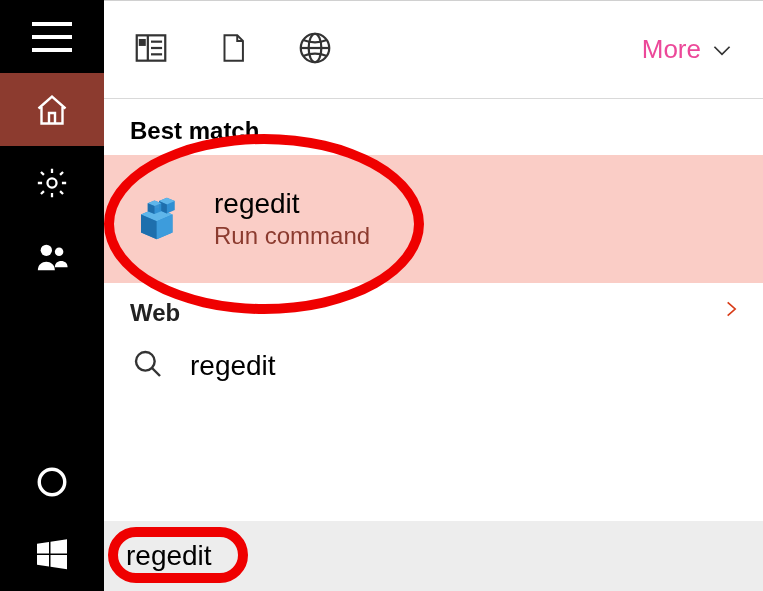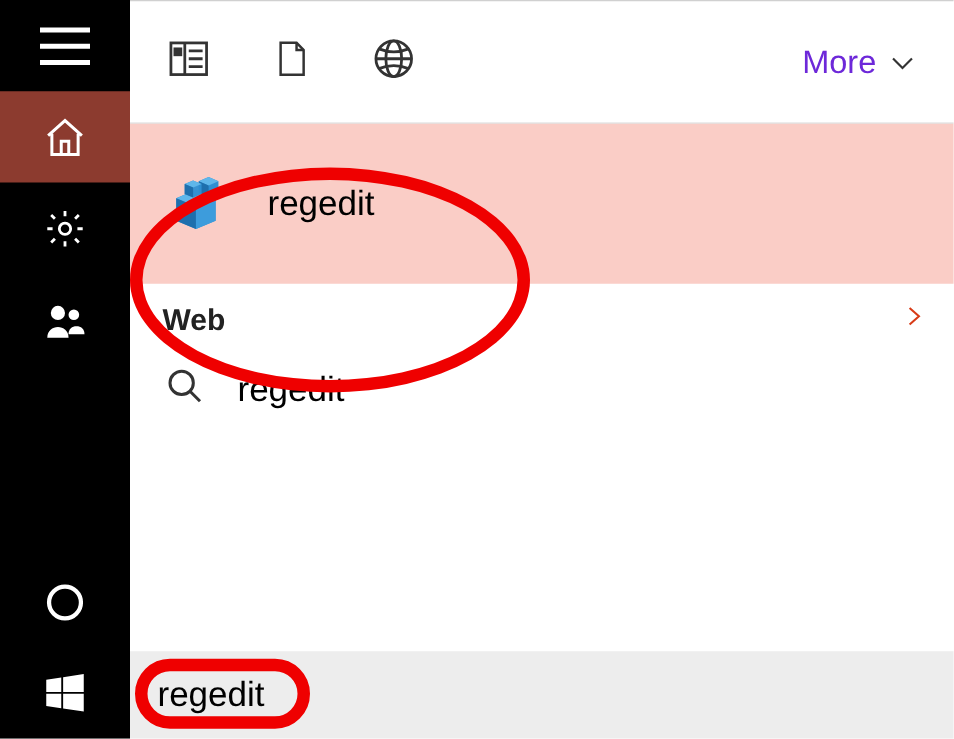--- a/index.html
+++ b/index.html
@@ -60,21 +60,21 @@
       display: flex;
       align-items: center;
       padding: 0 28px;
     }
     .top-bar-left { display: flex; gap: 46px; align-items: center; }
     .top-bar-right {
       margin-left: auto;
       display: flex;
       align-items: center;
       gap: 8px;
-      color: #6d28d9;
+      color: #ec4899;
       font-size: 26px;
       font-weight: 400;
       cursor: pointer;
     }
     .filter-icon { color: #333; }
     
     .section-label {
       font-size: 24px;
       font-weight: 600;
       color: #000;
@@ -245,40 +245,42 @@
         </span>
       </div>
       <div class="top-bar-right">
         <span>More</span>
         <svg width="26" height="26" viewBox="0 0 24 24" fill="none" stroke="#333" stroke-width="1.6">
           <path d="M5 9 L12 16 L19 9"></path>
         </svg>
       </div>
     </div>
 
+    <div class="section-label">Best match</div>
 
     <div class="best-match-row">
       <div class="bm-icon">
         <svg class="reg-icon-svg" viewBox="0 0 48 48">
           <g>
             <path d="M8 20 L22 14 L36 20 L36 36 L22 42 L8 36 Z" fill="#2f8fd3"></path>
             <path d="M8 20 L22 26 L36 20 L22 14 Z" fill="#5fb6ea"></path>
             <path d="M22 26 L22 42 L8 36 L8 20 Z" fill="#1e6fad"></path>
             <path d="M22 26 L36 20 L36 36 L22 42 Z" fill="#3d9cdc"></path>
             <path d="M24 8 L31 5 L38 8 L38 16 L31 19 L24 16 Z" fill="#2f8fd3"></path>
             <path d="M24 8 L31 11 L38 8 L31 5 Z" fill="#5fb6ea"></path>
             <path d="M31 11 L31 19 L24 16 L24 8 Z" fill="#1e6fad"></path>
             <path d="M14 10 L20 7.5 L26 10 L26 17 L20 19.5 L14 17 Z" fill="#2f8fd3" opacity=".95"></path>
             <path d="M14 10 L20 12.5 L26 10 L20 7.5 Z" fill="#5fb6ea"></path>
             <path d="M20 12.5 L20 19.5 L14 17 L14 10 Z" fill="#1e6fad"></path>
           </g>
         </svg>
       </div>
       <div class="bm-text">
         <div class="bm-title">regedit</div>
+        <div class="bm-sub">Run command</div>
       </div>
     </div>
 
     <div class="web-header">
       <span class="web-label">Web</span>
       <span class="web-arrow">
         <svg width="20" height="28" viewBox="0 0 24 24" fill="none" stroke="#d83b17" stroke-width="2">
           <path d="M8 4 L17 12 L8 20"></path>
         </svg>
       </span>

